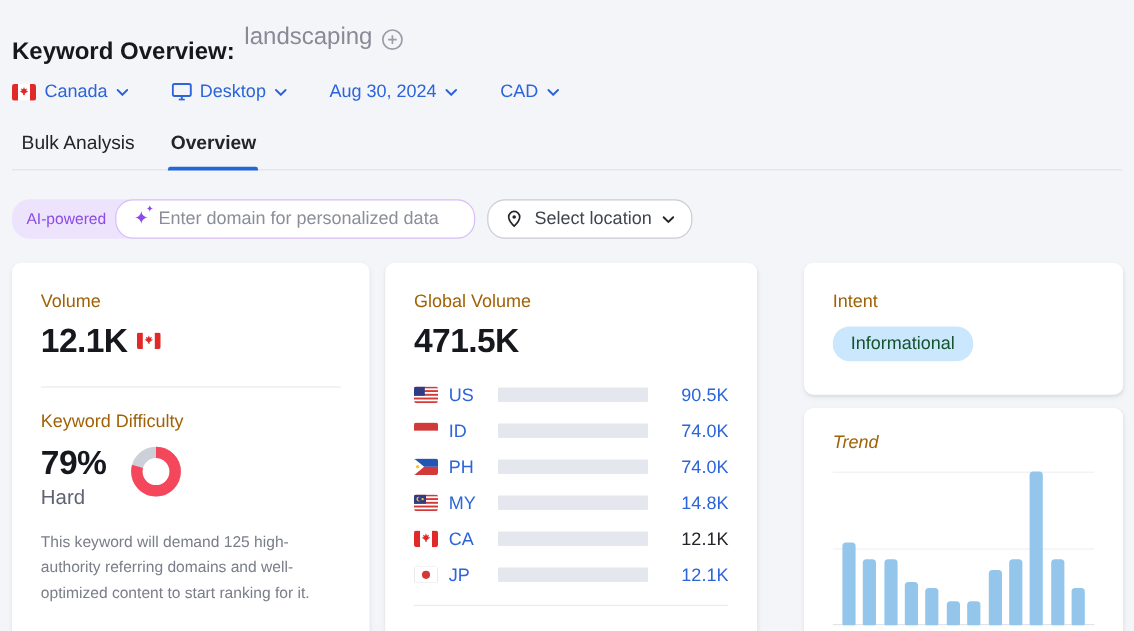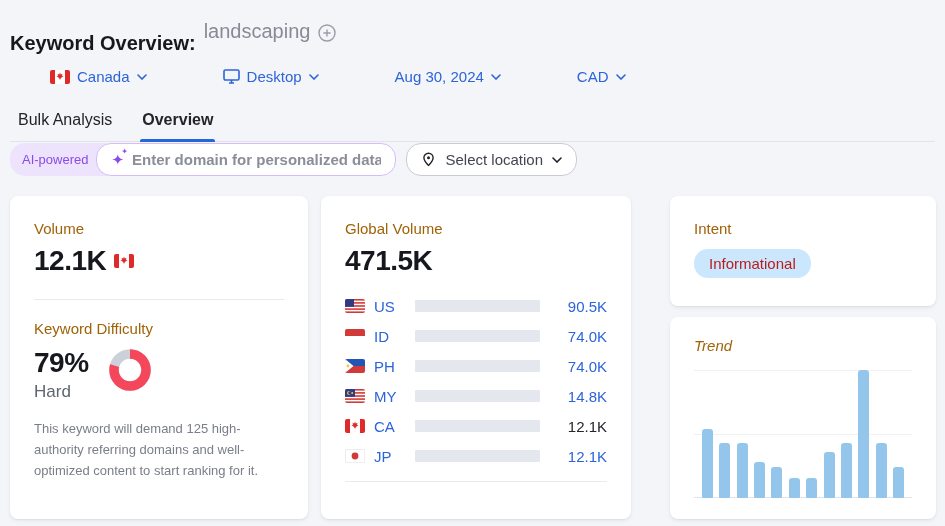--- a/index.html
+++ b/index.html
@@ -13,35 +13,35 @@
   .page { padding:6px 10px 0 10px; }
 
   
   .hdr { display:flex; align-items:center; gap:8px; margin-top:2px; }
   .hdr-title { font-size:20px; font-weight:bold; color:#17181c;margin-top:24px; }
   .hdr-keyword { font-size:20px; color:#878b96; }
   .plus-circle { width:18px; height:18px; cursor:pointer; margin-top:2px; }
 
   
   .filters { display:flex; align-items:center; margin-top:13px; gap:36px; }
-  .filter { display:flex; align-items:center; gap:7px; color:#2c64d9; font-size:15px; cursor:pointer;margin-left:40px; }
+  .filter { display:flex; align-items:center; gap:7px; color:#2c64d9; font-size:15px; cursor:pointer; }
   .flag { width:20px; height:14px; border-radius:2px; overflow:hidden; display:inline-block; flex:0 0 auto; box-shadow:0 0 0 1px rgba(0,0,0,0.06) inset; }
   .chev { width:10px; height:6px; display:inline-block; }
 
   
   .tabs { display:flex; gap:26px; margin-top:22px; border-bottom:1px solid #e2e4ea; padding:0 0 0 6px; }
   .tab { font-size:16px; padding:4px 2px 12px 2px; cursor:pointer; color:#23252b; position:relative; }
   .tab.active { font-weight:bold; }
   .tab.active::after { content:""; position:absolute; left:0; right:0; bottom:-1px; height:3px; background:#2368d8; border-radius:2px 2px 0 0; }
 
   
-  .ai-row { display:flex; align-items:center; margin-top:1px; }
+  .ai-row { display:flex; align-items:center; margin-top:24px; }
   .ai-badge { background:#ede3fd; color:#8a4be8; font-size:13px; padding:9px 20px 9px 12px; border-radius:15px 0 0 15px; margin-right:-12px; }
   .ai-input-wrap { position:relative; z-index:1; display:flex; align-items:center; gap:8px; background:#fff; border:1px solid #d7bcf8; border-radius:15px; height:33px; padding:0 14px; width:300px; }
-  .ai-input-wrap input { border:none; outline:none; font-size:15px; color:#14532d; width:100%; font-family:"Liberation Sans", sans-serif; background:transparent;font-weight:bold; }
+  .ai-input-wrap input { border:none; outline:none; font-size:15px; color:#14532d; width:100%; font-family:"Liberation Sans", sans-serif; background:transparent; }
   .ai-input-wrap input::placeholder { color:#8b8e99; }
   .sparkle { color:#8a4be8; font-size:15px; line-height:1; position:relative; }
   .sparkle::after { content:"✦"; position:absolute; font-size:8px; top:-4px; right:-4px; }
   .loc-btn { display:flex; align-items:center; gap:9px; background:#fff; border:1px solid #c9ccd4; border-radius:15px; height:33px; padding:0 14px; margin-left:10px; font-size:15px; color:#41454f; cursor:pointer; }
 
   
   .cards { display:grid; grid-template-columns:298px 310px 292px; gap:13px; margin-top:20px; align-items:start; padding-left:0; }
   .card { background:#fff; border-radius:8px; box-shadow:0 1px 2px rgba(24,27,34,0.06), 0 2px 5px rgba(24,27,34,0.05); }
   .card-label { font-size:15px; color:#a16207; }
 
@@ -64,21 +64,21 @@
   .gv-bar { flex:1; height:12px; background:#e4e7ed; border-radius:1px; overflow:hidden; margin:0 6px; }
   .gv-fill { height:100%; background:#38b3f2; }
   .gv-fill.navy { background:#23419b; }
   .gv-val { font-size:15px; color:#2c64d9; width:52px; text-align:right; cursor:pointer; }
   .gv-val.plain { color:#23252b; cursor:default; }
   .gv-div { height:1px; background:#e8eaee; margin:10px 0 9px 0; }
 
   
   .col3 { display:flex; flex-direction:column; gap:11px;margin-left:26px; }
   .card-intent { height:110px; padding:24px 24px; }
-  .intent-badge { display:inline-block; margin-top:12px; background:#cbe7fd; color:#b91c1c; font-size:15px; padding:6px 15px; border-radius:14px; }
+  .intent-badge { display:inline-block; margin-top:12px; background:#cbe7fd; color:#14532d; font-size:15px; padding:6px 15px; border-radius:14px; }
   .card-trend { height:202px; padding:20px 24px 0 24px;font-style:italic; }
   .trend-chart { position:relative; height:128px; margin-top:16px; }
   .gridline { position:absolute; left:0; right:0; height:1px; background:#f0f1f4; }
   .gridline.base { background:#e2e4ea; }
   .trend-bars { position:absolute; left:8px; right:8px; top:0; bottom:0; display:flex; align-items:flex-end; justify-content:space-between; }
   .trend-bar { width:11px; background:#94c6ec; border-radius:3px 3px 1px 1px; }
 </style>
 </head>
 <body>
 

